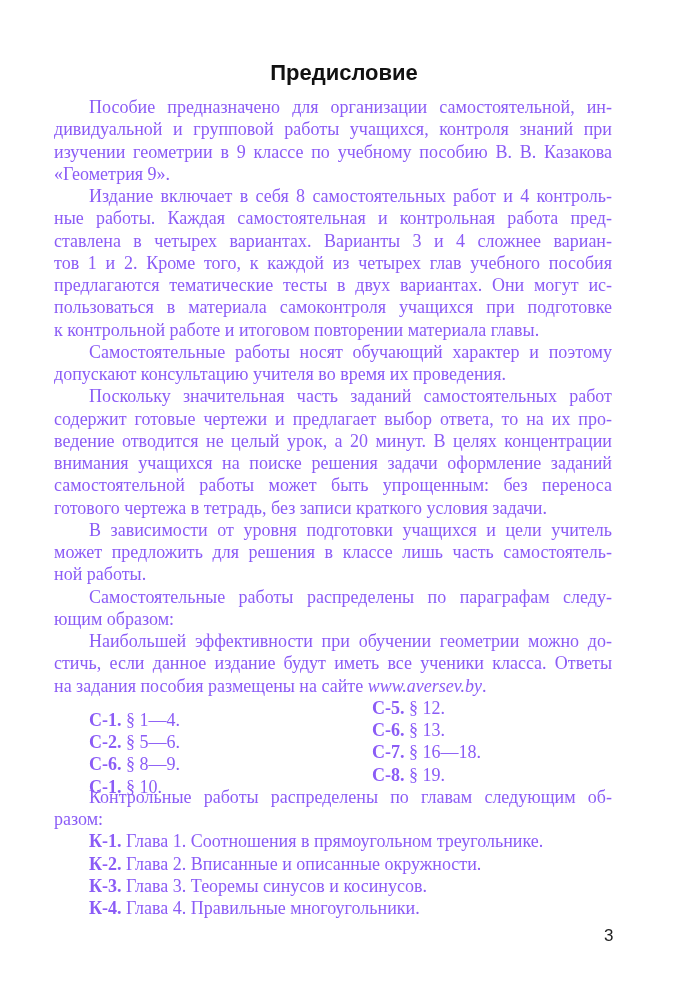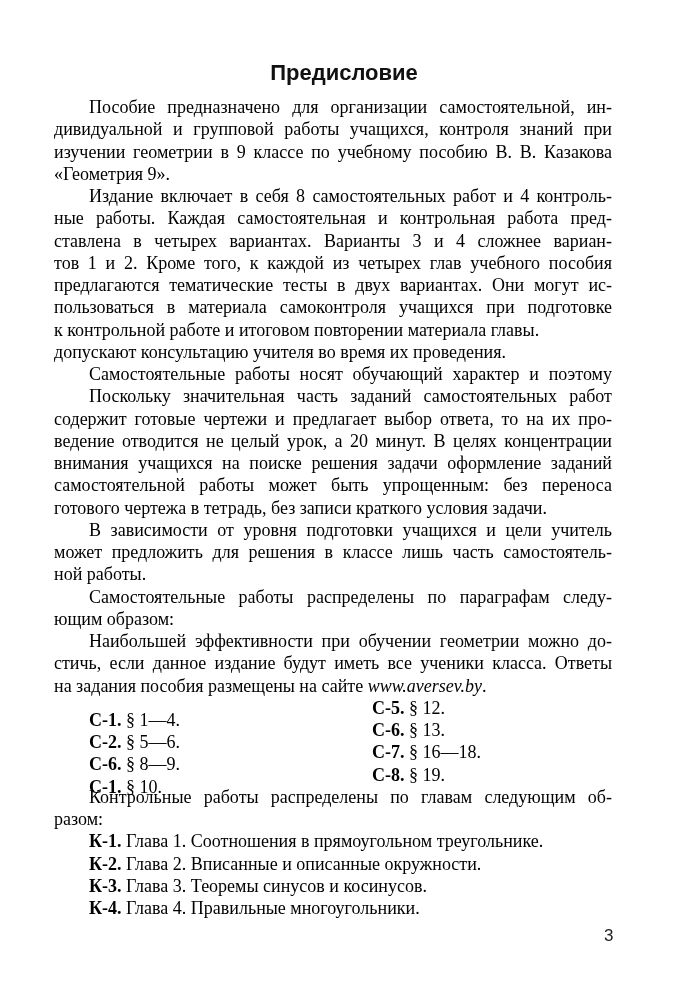--- a/index.html
+++ b/index.html
@@ -35,21 +35,21 @@
       padding-left: 12px;
     }
     .body-text {
       position: absolute;
       left: 54px;
       top: 96px;
       width: 558px;
       font-family: "Liberation Serif", "DejaVu Serif", serif;
       font-size: 18px;
       line-height: 22.25px;
-      color: #000000;
+      color: #8b5cf6;
     }
     .line {
       display: block;
       height: 22.25px;
       white-space: nowrap;
       text-align: justify;
       text-align-last: justify;
     }
     .line.last {
       text-align: center;
@@ -106,22 +106,22 @@
       <span class="line indent">Издание включает в себя 8 самостоятельных работ и 4 контроль-</span>
       <span class="line">ные работы. Каждая самостоятельная и контрольная работа пред-</span>
       <span class="line">ставлена в четырех вариантах. Варианты 3 и 4 сложнее вариан-</span>
       <span class="line">тов 1 и 2. Кроме того, к каждой из четырех глав учебного пособия</span>
       <span class="line">предлагаются тематические тесты в двух вариантах. Они могут ис-</span>
       <span class="line">пользоваться в материала самоконтроля учащихся при подготовке</span>
       <span class="line last">к контрольной работе и итоговом повторении материала главы.</span>
     </div>
 
     <div>
+      <span class="line indent">Самостоятельные работы носят обучающий характер и поэтому</span>
       <span class="line last">допускают консультацию учителя во время их проведения.</span>
-      <span class="line indent">Самостоятельные работы носят обучающий характер и поэтому</span>
     </div>
 
     <div>
       <span class="line indent">Поскольку значительная часть заданий самостоятельных работ</span>
       <span class="line">содержит готовые чертежи и предлагает выбор ответа, то на их про-</span>
       <span class="line">ведение отводится не целый урок, а 20 минут. В целях концентрации</span>
       <span class="line">внимания учащихся на поиске решения задачи оформление заданий</span>
       <span class="line">самостоятельной работы может быть упрощенным: без переноса</span>
       <span class="line last">готового чертежа в тетрадь, без записи краткого условия задачи.</span>
     </div>

